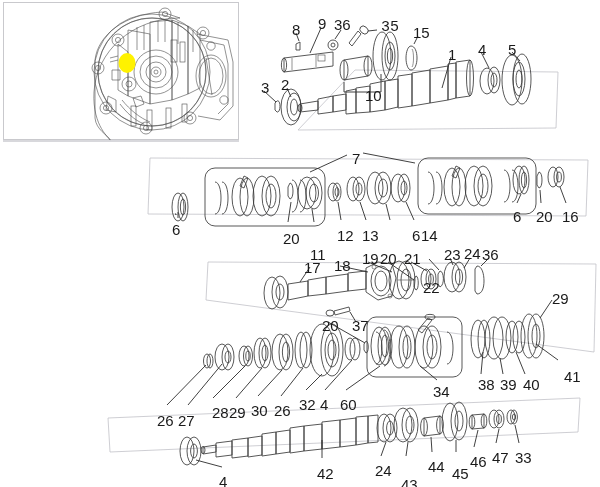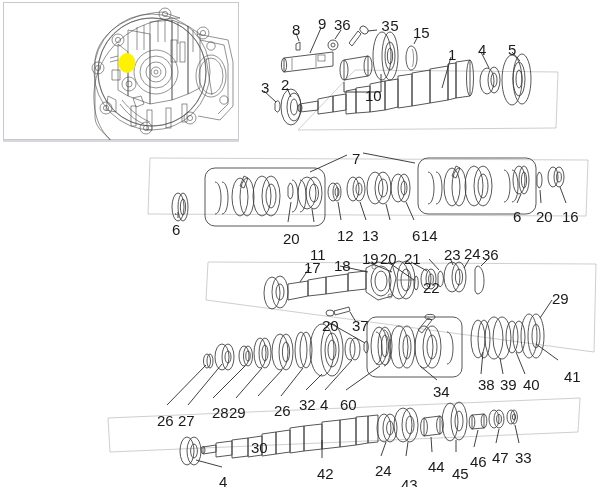--- a/index.html
+++ b/index.html
@@ -622,21 +622,21 @@
       <div class="lbl" style="left: 352px; top: 318px;">37</div>
       <div class="lbl" style="left: 433px; top: 384px;">34</div>
       <div class="lbl" style="left: 478px; top: 377px;">38</div>
       <div class="lbl" style="left: 500px; top: 377px;">39</div>
       <div class="lbl" style="left: 523px; top: 377px;">40</div>
       <div class="lbl" style="left: 564px; top: 369px;">41</div>
       <div class="lbl" style="left: 157px; top: 413px;">26</div>
       <div class="lbl" style="left: 178px; top: 413px;">27</div>
       <div class="lbl" style="left: 198px; top: 405px; margin-left: 14px;">28</div>
       <div class="lbl" style="left: 229px; top: 405px;">29</div>
-      <div class="lbl" style="left: 251px; top: 403px; margin-top: 37px;">30</div>
+      <div class="lbl" style="left: 251px; top: 403px;">30</div>
       <div class="lbl" style="left: 274px; top: 403px;">26</div>
       <div class="lbl" style="left: 299px; top: 397px;">32</div>
       <div class="lbl" style="left: 320px; top: 397px;">4</div>
       <div class="lbl" style="left: 340px; top: 397px;">60</div>
       <div class="lbl" style="left: 219px; top: 474px;">4</div>
       <div class="lbl" style="left: 317px; top: 466px;">42</div>
       <div class="lbl" style="left: 375px; top: 463px;">24</div>
       <div class="lbl" style="left: 401px; top: 477px; text-align: right;">43</div>
       <div class="lbl" style="left: 428px; top: 459px;">44</div>
       <div class="lbl" style="left: 452px; top: 459px; margin-top: 7px;">45</div>

